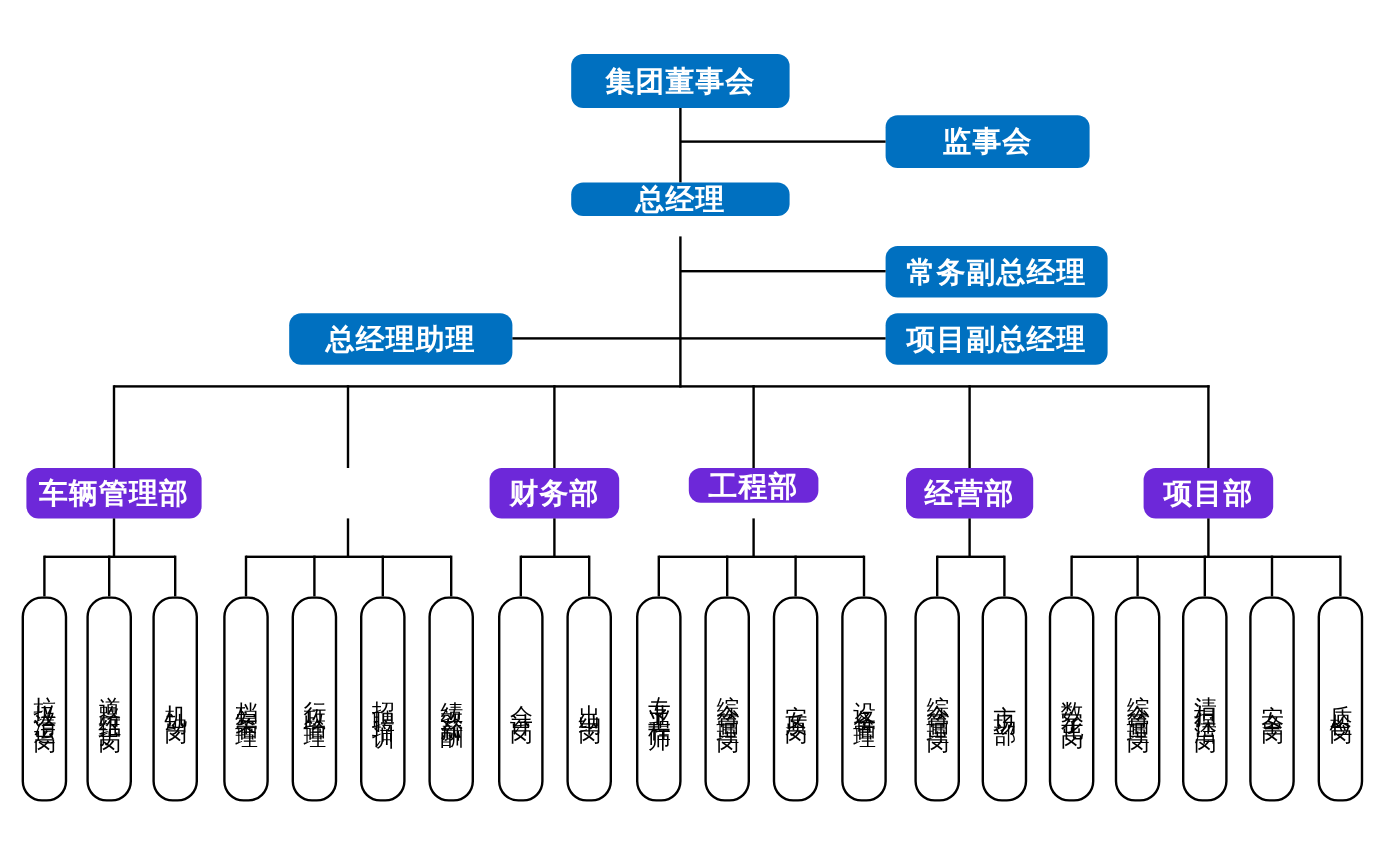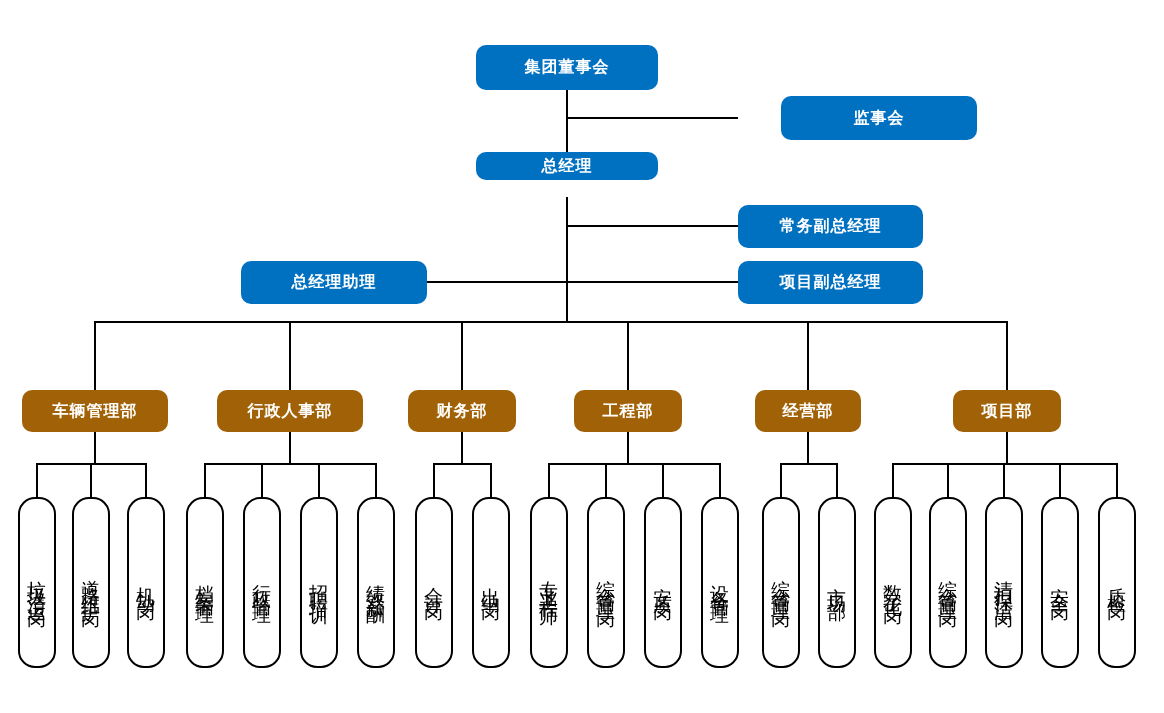--- a/index.html
+++ b/index.html
@@ -17,27 +17,27 @@
   }
   
   .hbox {
     position: absolute;
     box-sizing: border-box;
     border-radius: 10px;
     color: #ffffff;
     display: flex;
     align-items: center;
     justify-content: center;
-    font-size: 16px;
+    font-size: 24px;
     font-weight: 600;
     letter-spacing: 1px;
     white-space: nowrap;
   }
   .blue   { background: #0070C0; }
-  .orange { background: #a16207; }
+  .orange { background: #6d28d9; }
   
   .vbox {
     position: absolute;
     box-sizing: border-box;
     top: 497px;
     width: 38px;
     height: 171px;
     background: #ffffff;
     border: 2px solid #000000;
     border-radius: 17px;
@@ -62,21 +62,21 @@
   .vline { width: 2px; }
 </style>
 </head>
 <body>
 
 <div id="canvas">
 
   <div class="hbox blue" style="left:476px; top:45px;  width:182px; height:45px;">
       <span>集团董事会</span>
     </div>
-  <div class="hbox blue" style="left:738px; top:96px;  width:196px; height:44px;margin-left:43px;">
+  <div class="hbox blue" style="left:738px; top:96px;  width:170px; height:44px;">
       <span>监事会</span>
     </div>
   <div class="hbox blue" style="left:476px; top:152px; width:182px; height:28px;">
       <span>总经理</span>
     </div>
   <div class="hbox blue" style="left:738px; top:205px; width:185px; height:43px;">
       <span>常务副总经理</span>
     </div>
   <div class="hbox blue" style="left:241px; top:261px; width:186px; height:43px;">
       <span>总经理助理</span>
@@ -97,27 +97,24 @@
   <div class="vline" style="left:94px;   top:321px; height:69px;"></div>
   <div class="vline" style="left:289px;  top:321px; height:69px;"></div>
   <div class="vline" style="left:461px;  top:321px; height:69px;"></div>
   <div class="vline" style="left:627px;  top:321px; height:69px;"></div>
   <div class="vline" style="left:807px;  top:321px; height:69px;"></div>
   <div class="vline" style="left:1006px; top:321px; height:69px;"></div>
 
   <div class="hbox orange" style="left:22px;  top:390px; width:146px; height:42px;">
       <span>车辆管理部</span>
     </div>
-  <div class="hbox orange" style="left:217px; top:390px; width:146px; height:42px;">
-      <span>行政人事部</span>
-    </div>
   <div class="hbox orange" style="left:408px; top:390px; width:108px; height:42px;">
       <span>财务部</span>
     </div>
-  <div class="hbox orange" style="left:574px; top:390px; width:108px; height:42px;">
+  <div class="hbox orange" style="left:574px; top:390px; width:108px; height:29px;">
       <span>工程部</span>
     </div>
   <div class="hbox orange" style="left:755px; top:390px; width:106px; height:42px;">
       <span>经营部</span>
     </div>
   <div class="hbox orange" style="left:953px; top:390px; width:108px; height:42px;">
       <span>项目部</span>
     </div>
 
   <div class="vline" style="left:94px;   top:432px; height:33px;"></div>

